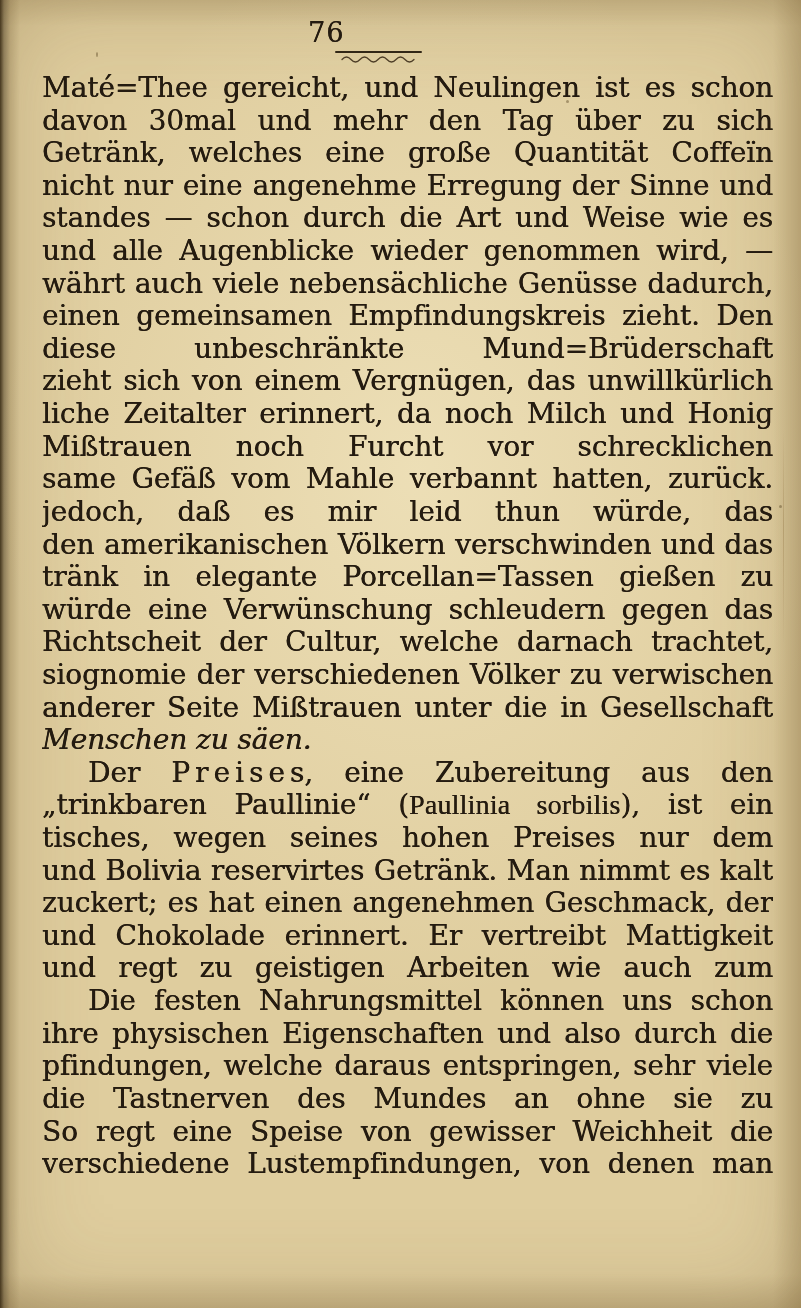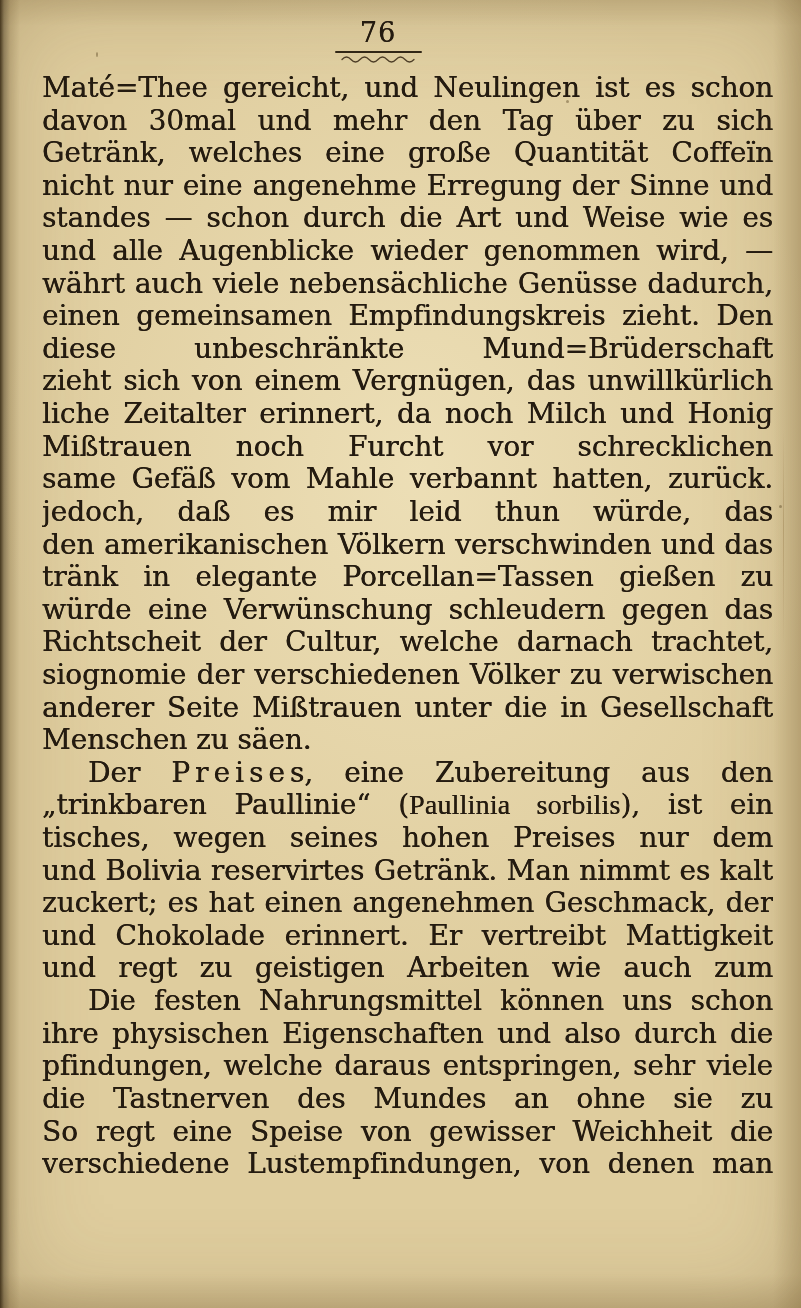--- a/index.html
+++ b/index.html
@@ -19,21 +19,20 @@
       linear-gradient(180deg, rgba(114,89,44,0.16) 0px, rgba(114,89,44,0) 26px),
       #dfcd9e;
     box-shadow: inset 0 0 95px rgba(108,84,40,0.30);
   }
 
   .page-header {
     position: absolute;
     top: 18px;
     left: 308px;
     width: 140px;
-    text-align: center;
   }
   .page-number {
     font-size: 27px;
     line-height: 30px;
     letter-spacing: 1px;
     color: #241b10;
     text-shadow: 0.3px 0 0 currentColor;
   }
   .header-rule {
     width: 87px;
@@ -57,21 +56,21 @@
     height: 32.62px;
     line-height: 32.62px;
     font-size: 28px;
     letter-spacing: -0.1px;
     overflow: hidden;
     text-align: justify;
     text-align-last: justify;
     text-shadow: 0.35px 0 0 currentColor;
     white-space: normal;
   }
-  .line.end { text-align-last: left; }
+  .line.end { text-align-last: left; font-style: italic; }
   .line.indent { text-indent: 46px; }
   .sperr { letter-spacing: 5px; margin-right: -5px; }
   .antiqua { font-family: Liberation Serif, serif; letter-spacing: 0.2px; }
 
   .speck {
     position: absolute;
     border-radius: 50%;
     background: rgba(92,70,38,0.45);
   }
   .crease {

